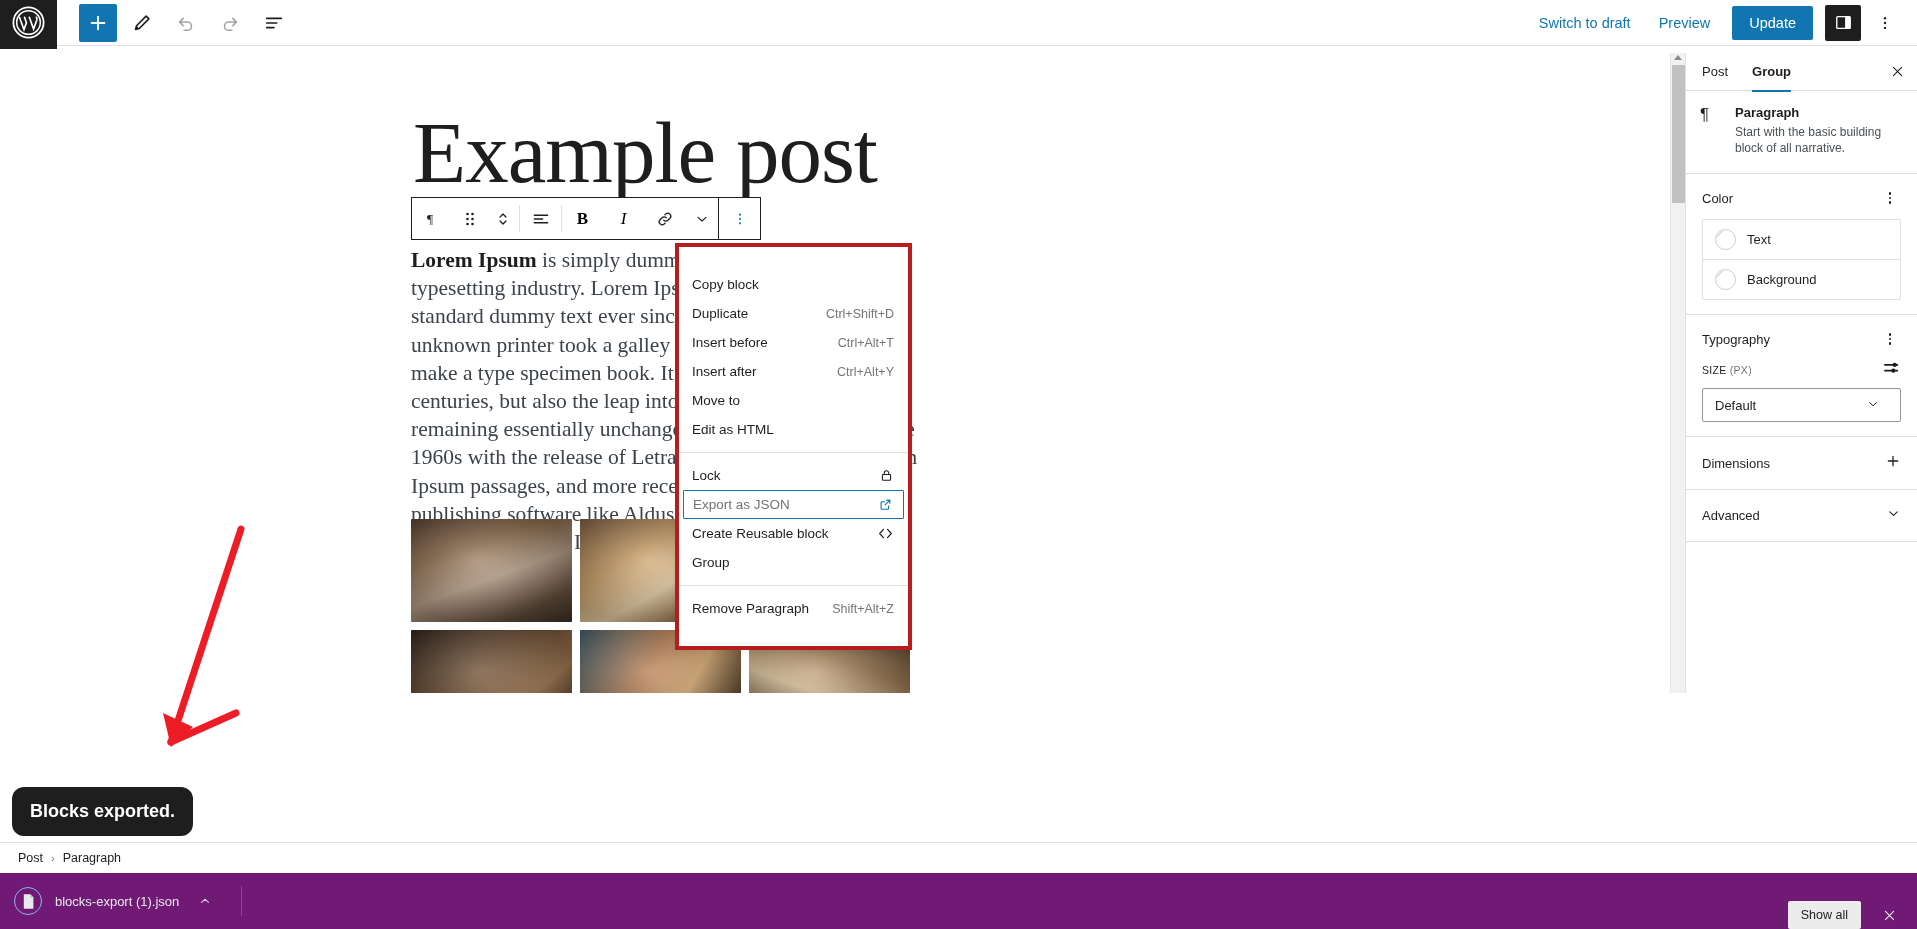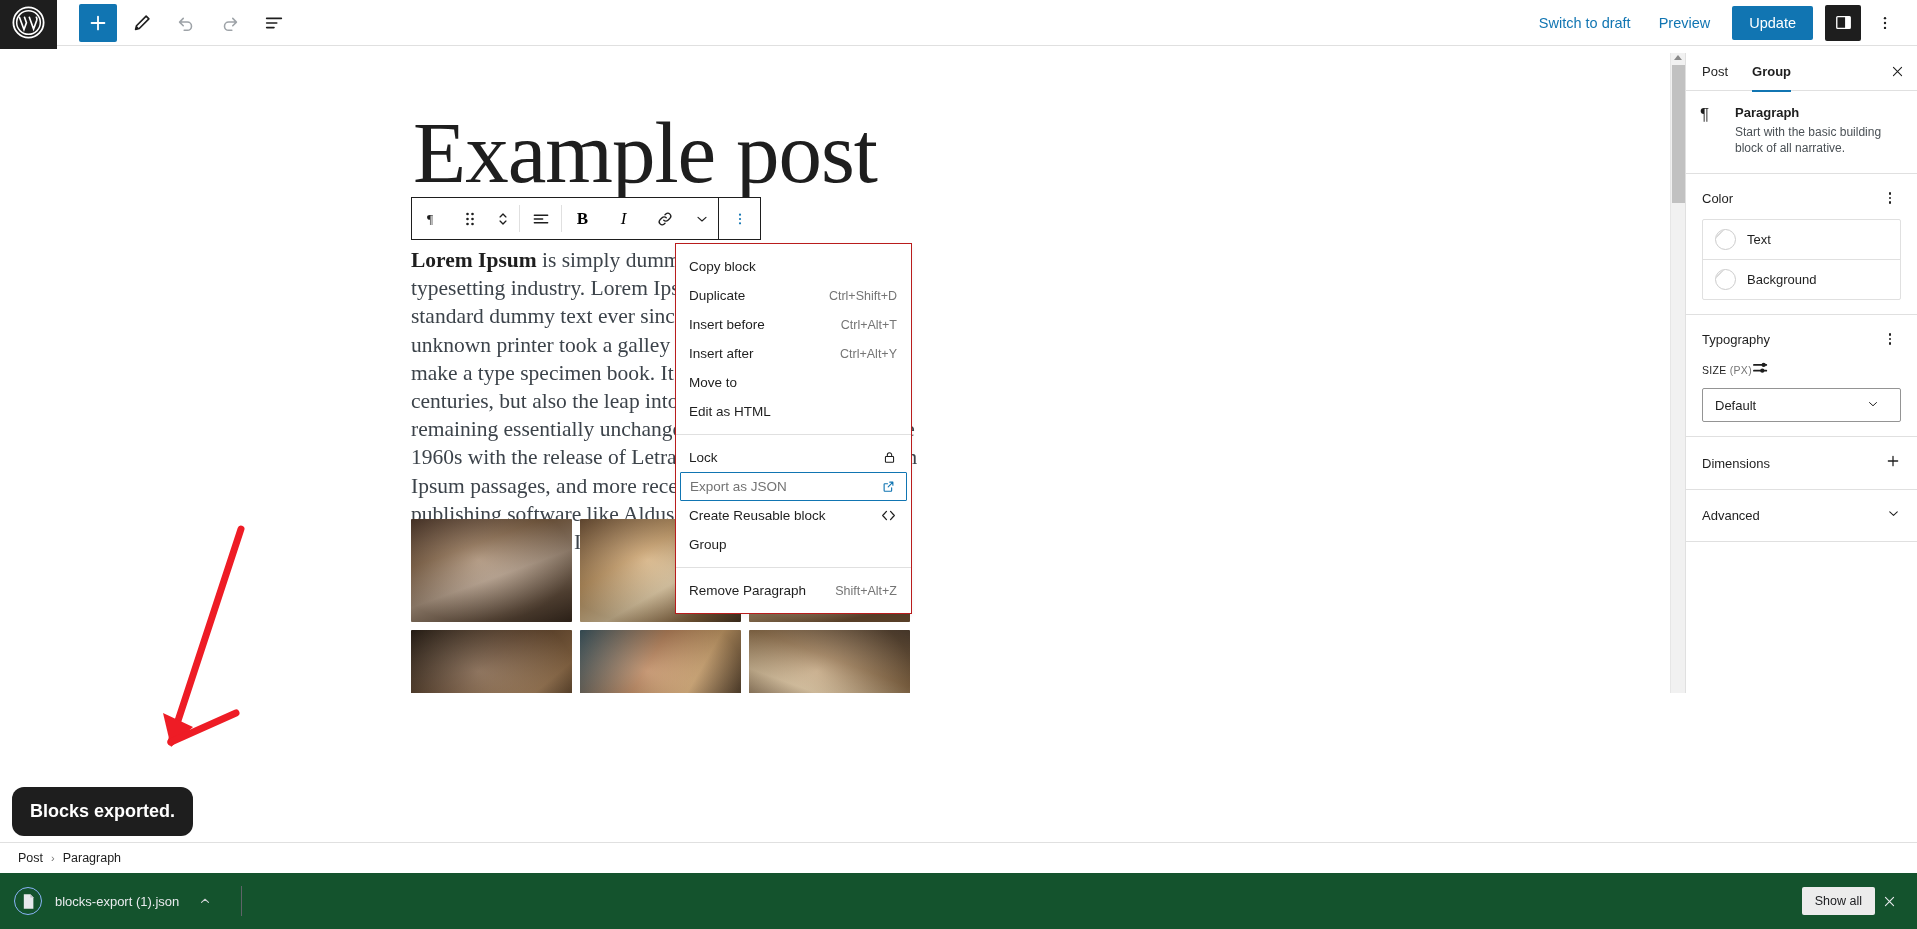--- a/index.html
+++ b/index.html
@@ -94,24 +94,24 @@
   }
   .bt-item.narrow { width: 33px; }
   .bt-sep { width: 1px; background: #e0e0e0; margin: 7px 0; }
   .bt-divider { width: 1px; background: #1e1e1e; }
   .bt-b { font-weight: 700; font-size: 17px; font-family: "Liberation Serif", serif; }
   .bt-i { font-style: italic; font-size: 17px; font-family: "Liberation Serif", serif; }
 
   
   .ctx-menu {
     position: absolute; left: 675px; top: 243px; width: 237px;
-    background: #fff; border: 1px solid #b91c1c;
+    background: #fff; border: 4px solid #b91c1c;
     box-shadow: 0 2px 6px rgba(0,0,0,.05);
     z-index: 40;
-    padding: 0 0;
+    padding: 15px 0;
   }
   .ctx-group { padding: 8px 0; }
   .ctx-group + .ctx-group { border-top: 1px solid #e0e0e0; }
   .ctx-item {
     display: flex; align-items: center; justify-content: space-between;
     padding: 6px 14px 6px 13px; font-size: 13.5px; color: #1e1e1e;
     cursor: pointer; min-height: 29px;
   }
   .ctx-item .label { white-space: nowrap; }
   .ctx-item .short { color: #757575; font-size: 12.5px; }
@@ -173,21 +173,21 @@
     position: relative; overflow: hidden; flex: 0 0 21px;
   }
   .swatch::after {
     content: ""; position: absolute; left: 50%; top: -3px; width: 1px; height: 28px;
     background: #ccc; transform: rotate(45deg); transform-origin: top center;
   }
   .size-label {
     font-size: 10.5px; letter-spacing: .3px; color: #1e1e1e; text-transform: uppercase;
   }
   .size-label .unit { color: #757575; }
-  .size-head { display: flex; align-items: center; margin-bottom: 8px; }
+  .size-head { display: flex; align-items: center; justify-content: space-between; margin-bottom: 8px; }
   .select-box {
     border: 1px solid #949494; border-radius: 2px; height: 34px;
     display: flex; align-items: center; justify-content: space-between;
     padding: 0 20px 0 12px; font-size: 13px; color: #1e1e1e; cursor: pointer;
     background: #fff;
   }
   .rp-collapse {
     display: flex; align-items: center; justify-content: space-between;
     padding: 16px 16px; border-bottom: 1px solid #e0e0e0; cursor: pointer; text-align: center;
   }
@@ -221,34 +221,34 @@
   
   .snackbar {
     position: absolute; left: 12px; bottom: 93px;
     background: #1e1e1e; color: #fff; font-size: 18px; font-weight: 600;
     padding: 14px 18px; border-radius: 12px; z-index: 50;
   }
 
   
   .download-bar {
     position: absolute; left: 0; bottom: 0; width: 1917px; height: 56px;
-    background: #14532d; display: flex; align-items: center; padding: 0 14px;
+    background: #701a75; display: flex; align-items: flex-end; padding: 0 14px;
   }
   .dl-chip {
     display: flex; align-items: center; gap: 13px; height: 56px;
     padding-right: 14px; position: relative;
   }
   .dl-fileicon {
     width: 28px; height: 28px; border-radius: 50%; border: 1.5px solid #8ab4f8;
     display: flex; align-items: center; justify-content: center;
   }
   .dl-name { font-size: 13px; color: #e8eaed; }
   .dl-caret { width: 26px; height: 26px; display: flex; align-items: center; justify-content: center; cursor: pointer; }
   .dl-divider { width: 1px; height: 30px; background: #5f6368; margin-left: 10px; }
-  .dl-right { margin-left: auto; display: flex; align-items: center; }
+  .dl-right { margin-left: auto; display: flex; align-items: center; gap: 14px; }
   .showall-btn {
     background: #ececec; color: #202124; font-size: 12.5px;
     padding: 7px 13px; border-radius: 2px; border: none; cursor: pointer;
     font-family: "Liberation Sans", sans-serif;
   }
   .dl-close { width: 28px; height: 28px; display: flex; align-items: center; justify-content: center; cursor: pointer; }
 
   
   .watermark {
     position: absolute; right: 148px; bottom: 98px; text-align: left;

